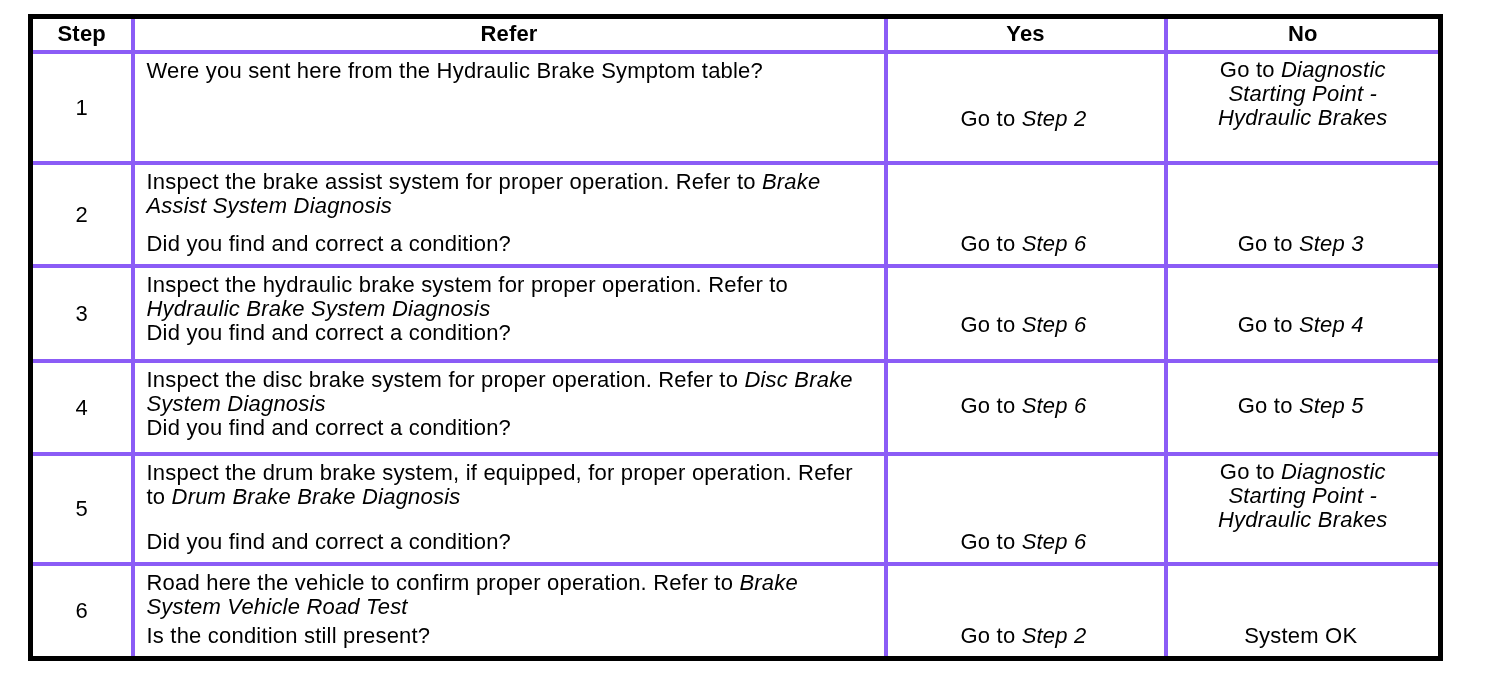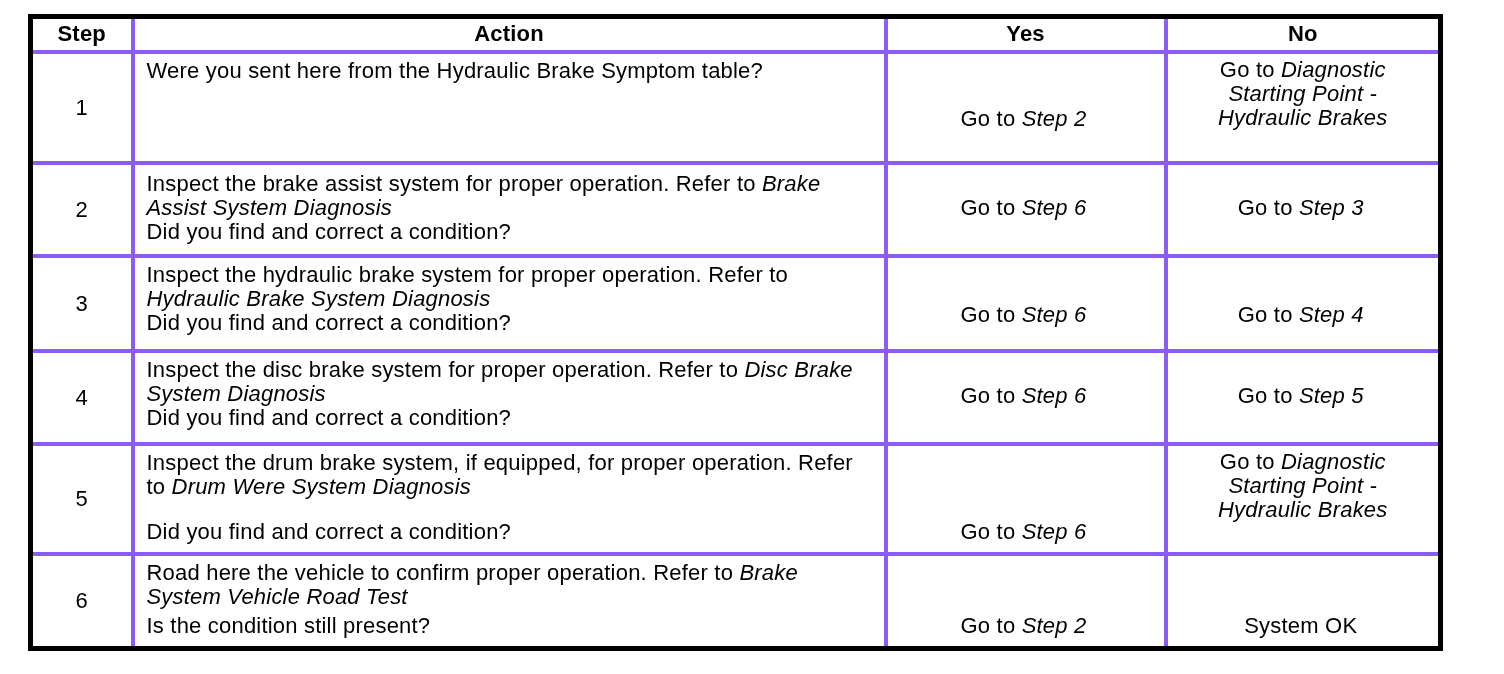--- a/index.html
+++ b/index.html
@@ -62,21 +62,21 @@
     align-items: center;
     text-align: center;
   }
   .valign-bottom { justify-content: flex-end; padding-left: 8px; }
   .valign-top    { justify-content: flex-start; padding-top: 4px; }
   .narrow { max-width: 262px; }
   .it { font-style: italic; }
 
   
   tr.r1 td .fill { height: 85px; }
-  tr.r2 td .fill { height: 89px; justify-content: center;  }
+  tr.r2 td .fill { height: 99px;  }
   tr.r3 td .fill { height: 77px;  }
   tr.r4 td .fill { height: 63px;  }
   tr.r5 td .fill { height: 106px; }
   tr.r6 td .fill { height: 90px;  }
   tr.r1 td { height: 107px; }
   tr.r2 td { height: 89px;  }
   tr.r3 td { height: 91px;  }
   tr.r4 td { height: 89px;  }
   tr.r5 td { height: 106px; }
   tr.r6 td { height: 90px;  }
@@ -88,21 +88,21 @@
   <table class="diag">
     <colgroup>
       <col class="c-step">
       <col class="c-action">
       <col class="c-yes">
       <col class="c-no">
     </colgroup>
     <thead>
       <tr>
         <th>Step</th>
-        <th>Action</th>
+        <th>Refer</th>
         <th>Yes</th>
         <th>No</th>
       </tr>
     </thead>
     <tbody id="rows">
         <tr class="r1">
           <td class="step-cell">1</td>
           <td>
             <div class="fill action-fill">
               <div class="para"><span>Were you sent here from the Hydraulic Brake Symptom table?</span></div>
@@ -173,21 +173,21 @@
           <td>
             <div class="fill goto-fill valign-bottom">
               <div><span>Go to </span><span class="it">Step 5</span></div>
             </div>
           </td>
         </tr>
         <tr class="r5">
           <td class="step-cell">5</td>
           <td>
             <div class="fill action-fill">
-              <div class="para"><span>Inspect the drum brake system, if equipped, for proper operation. Refer to </span><span class="it">Drum Were System Diagnosis</span></div>
+              <div class="para"><span>Inspect the drum brake system, if equipped, for proper operation. Refer to </span><span class="it">Drum Brake Brake Diagnosis</span></div>
               <div class="para"><span>Did you find and correct a condition?</span></div>
             </div>
           </td>
           <td>
             <div class="fill goto-fill valign-bottom">
               <div><span>Go to </span><span class="it">Step 6</span></div>
             </div>
           </td>
           <td>
             <div class="fill goto-fill valign-top">

